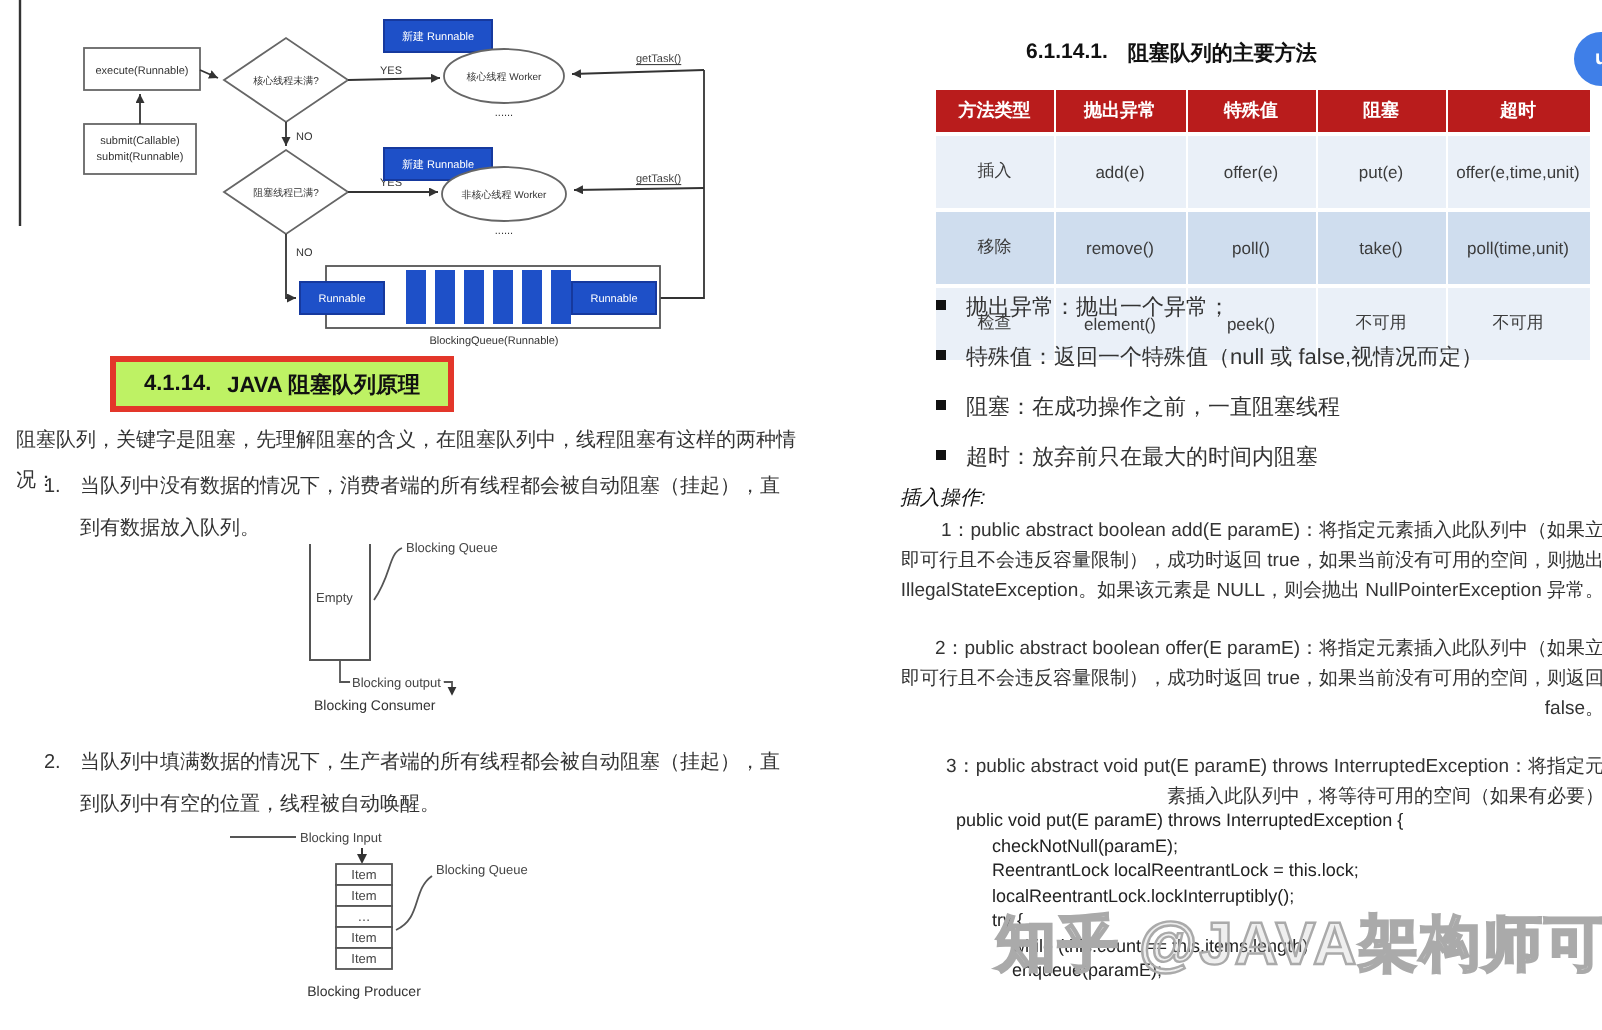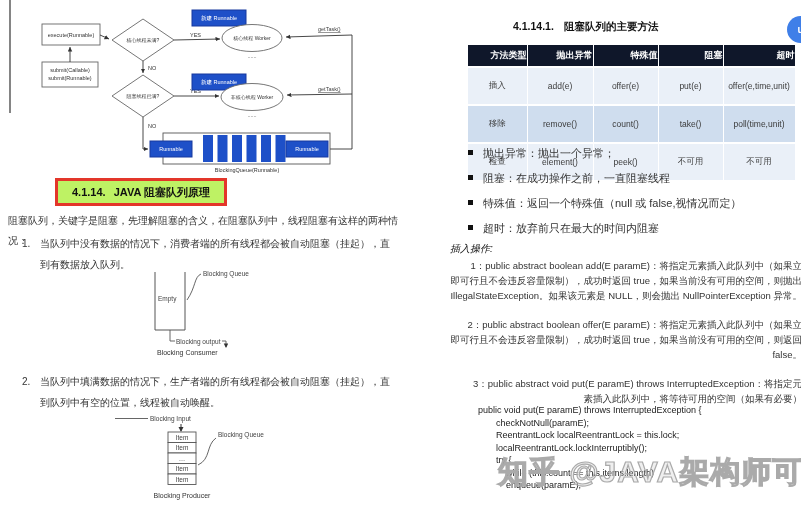--- a/index.html
+++ b/index.html
@@ -29,22 +29,22 @@
   .list-item { position:absolute; left:8px; width:392px; font-size:10px; color:#333; line-height:21px; display:flex; }
   .list-item .num { width:32px; padding-left:14px; flex:none; }
   .list-item .txt { width:352px; }
 
   
   .r-heading { position:absolute; left:513px; top:20px; display:flex; gap:10px; }
   .r-heading span { font-weight:bold; font-size:10.5px; color:#111; }
 
   table.methods { position:absolute; left:468px; top:45px; width:327px; border-collapse:collapse; table-layout:fixed; }
   table.methods th {
-    background:#0f172a; color:#fff; font-size:9px; font-weight:bold;
-    height:22px; text-align:right; border-bottom:2px solid #fff; border-right:1px solid #fff;
+    background:#b91c1c; color:#fff; font-size:9px; font-weight:bold;
+    height:22px; text-align:center; border-bottom:2px solid #fff; border-right:1px solid #fff;
   }
   table.methods td {
     font-size:8.5px; color:#3b3b3b; height:38px; text-align:center;
     border-bottom:2px solid #fff; border-right:1px solid #fff;
   }
   table.methods tr:nth-child(odd) td { background:#eaf0f8; }
   table.methods tr:nth-child(even) td { background:#cfddee; }
 
   ul.legend { position:absolute; left:468px; top:146px; width:330px; list-style:none; }
   ul.legend li { display:flex; align-items:flex-start; margin-bottom:10px; font-size:11px; color:#333; }
@@ -194,21 +194,21 @@
     <text class="dlabel" x="92" y="55.5" text-anchor="middle" fill="#999">…</text>
     <text class="dlabel" x="92" y="66" text-anchor="middle">Item</text>
     <text class="dlabel" x="92" y="76.5" text-anchor="middle">Item</text>
 
     <path d="M108,60 C121,54 116,40 126,33" fill="none" stroke="#555" stroke-width="0.9"></path>
     <text class="dlabel" x="128" y="32">Blocking Queue</text>
     <text class="dcaption" x="92" y="93" text-anchor="middle">Blocking Producer</text>
   </svg>
 
   <div class="r-heading">
-    <span>4.1.14.1.</span>
+    <span>6.1.14.1.</span>
     <span>阻塞队列的主要方法</span>
   </div>
 
   <table class="methods">
     <colgroup>
       <col style="width:59px">
         <col style="width:66px">
         <col style="width:65px">
         <col style="width:65px">
         <col style="width:72px">
@@ -226,46 +226,46 @@
         <tr>
           <td>插入</td>
           <td>add(e)</td>
           <td>offer(e)</td>
           <td>put(e)</td>
           <td>offer(e,time,unit)</td>
         </tr>
         <tr>
           <td>移除</td>
           <td>remove()</td>
-          <td>count()</td>
+          <td>poll()</td>
           <td>take()</td>
           <td>poll(time,unit)</td>
         </tr>
         <tr>
           <td>检查</td>
           <td>element()</td>
           <td>peek()</td>
           <td>不可用</td>
           <td>不可用</td>
         </tr>
       </tbody>
   </table>
 
   <ul class="legend">
       <li>
         <span class="sq"></span>
         <span>抛出异常：抛出一个异常；</span>
       </li>
       <li>
         <span class="sq"></span>
+        <span>特殊值：返回一个特殊值（null 或 false,视情况而定）</span>
+      </li>
+      <li>
+        <span class="sq"></span>
         <span>阻塞：在成功操作之前，一直阻塞线程</span>
-      </li>
-      <li>
-        <span class="sq"></span>
-        <span>特殊值：返回一个特殊值（null 或 false,视情况而定）</span>
       </li>
       <li>
         <span class="sq"></span>
         <span>超时：放弃前只在最大的时间内阻塞</span>
       </li>
     </ul>
 
   <div class="insert-op">插入操作:</div>
 
   <div class="rparas">

